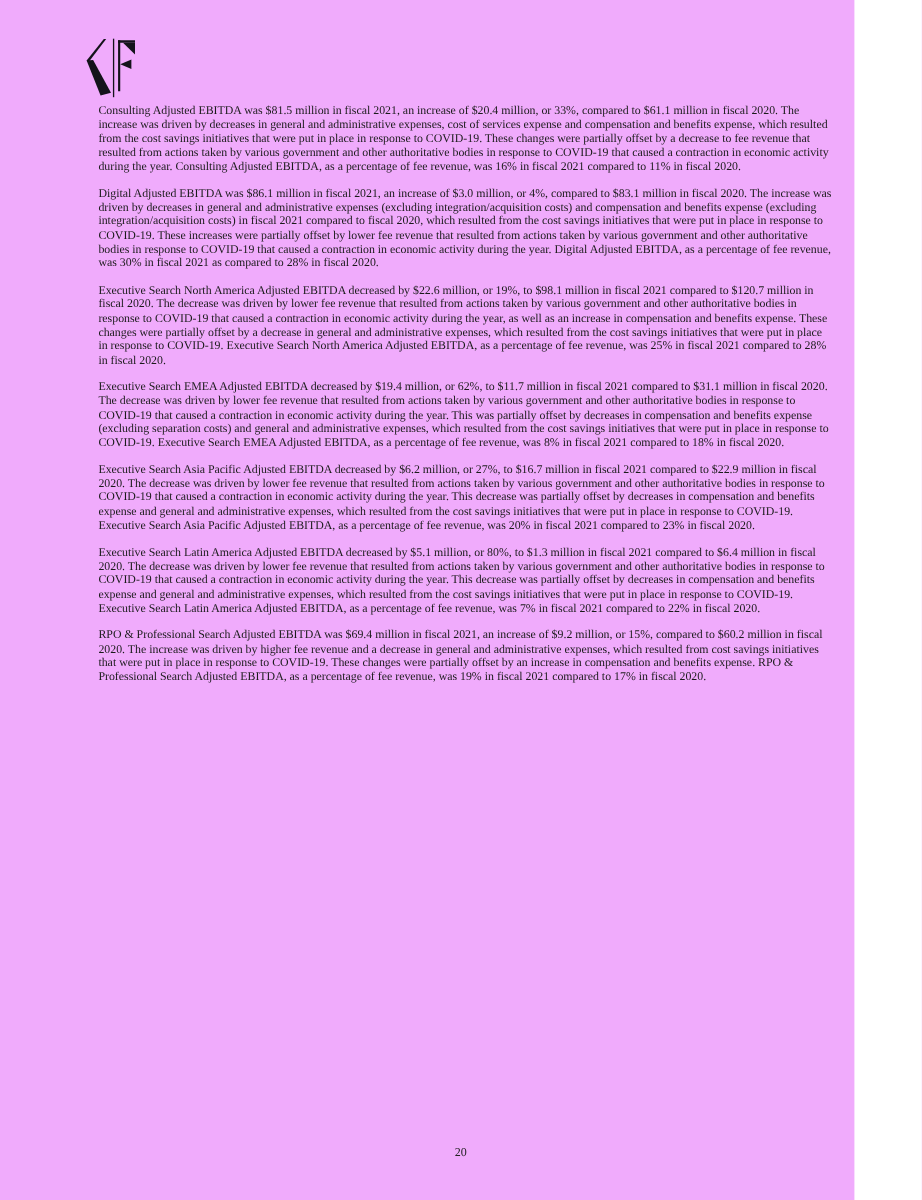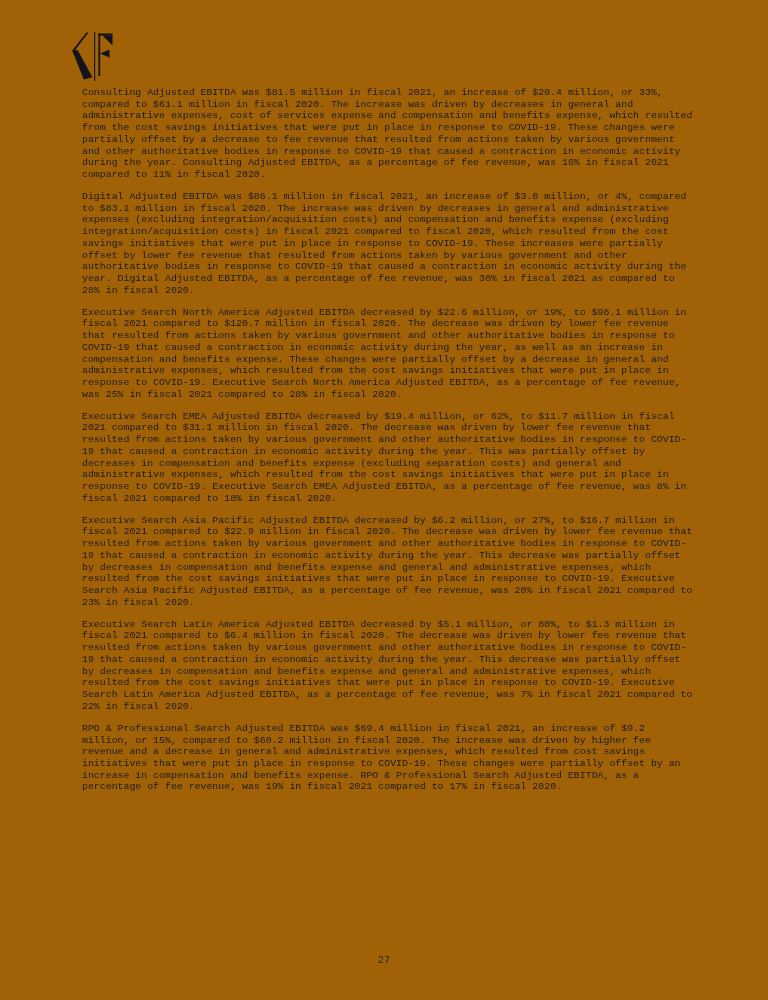--- a/index.html
+++ b/index.html
@@ -2,24 +2,24 @@
 <html><head>
 <meta charset="utf-8">
 <style>
   html, body {
     margin: 0;
     padding: 0;
     background: #ffffff;
   }
   .page {
     position: relative;
-    width: 768px;
+    width: 712px;
     height: 1000px;
-    background: #a16207;
-    font-family: Liberation Mono, monospace;
+    background: #f0abfc;
+    font-family: Liberation Serif, serif;
     color: #1b1b1b;
     overflow: hidden;
   }
   .logo {
     position: absolute;
     left: 69px;
     top: 32px;
     width: 44px;
     height: 50px;
   }
@@ -77,16 +77,16 @@
     <p>Consulting Adjusted EBITDA was $81.5 million in fiscal 2021, an increase of $20.4 million, or 33%, compared to $61.1 million in fiscal 2020. The increase was driven by decreases in general and administrative expenses, cost of services expense and compensation and benefits expense, which resulted from the cost savings initiatives that were put in place in response to COVID-19. These changes were partially offset by a decrease to fee revenue that resulted from actions taken by various government and other authoritative bodies in response to COVID-19 that caused a contraction in economic activity during the year. Consulting Adjusted EBITDA, as a percentage of fee revenue, was 16% in fiscal 2021 compared to 11% in fiscal 2020.</p>
     <p>Digital Adjusted EBITDA was $86.1 million in fiscal 2021, an increase of $3.0 million, or 4%, compared to $83.1 million in fiscal 2020. The increase was driven by decreases in general and administrative expenses (excluding integration/acquisition costs) and compensation and benefits expense (excluding integration/acquisition costs) in fiscal 2021 compared to fiscal 2020, which resulted from the cost savings initiatives that were put in place in response to COVID-19. These increases were partially offset by lower fee revenue that resulted from actions taken by various government and other authoritative bodies in response to COVID-19 that caused a contraction in economic activity during the year. Digital Adjusted EBITDA, as a percentage of fee revenue, was 30% in fiscal 2021 as compared to 28% in fiscal 2020.</p>
     <p>Executive Search North America Adjusted EBITDA decreased by $22.6 million, or 19%, to $98.1 million in fiscal 2021 compared to $120.7 million in fiscal 2020. The decrease was driven by lower fee revenue that resulted from actions taken by various government and other authoritative bodies in response to COVID-19 that caused a contraction in economic activity during the year, as well as an increase in compensation and benefits expense. These changes were partially offset by a decrease in general and administrative expenses, which resulted from the cost savings initiatives that were put in place in response to COVID-19. Executive Search North America Adjusted EBITDA, as a percentage of fee revenue, was 25% in fiscal 2021 compared to 28% in fiscal 2020.</p>
     <p>Executive Search EMEA Adjusted EBITDA decreased by $19.4 million, or 62%, to $11.7 million in fiscal 2021 compared to $31.1 million in fiscal 2020. The decrease was driven by lower fee revenue that resulted from actions taken by various government and other authoritative bodies in response to COVID-19 that caused a contraction in economic activity during the year. This was partially offset by decreases in compensation and benefits expense (excluding separation costs) and general and administrative expenses, which resulted from the cost savings initiatives that were put in place in response to COVID-19. Executive Search EMEA Adjusted EBITDA, as a percentage of fee revenue, was 8% in fiscal 2021 compared to 18% in fiscal 2020.</p>
     <p>Executive Search Asia Pacific Adjusted EBITDA decreased by $6.2 million, or 27%, to $16.7 million in fiscal 2021 compared to $22.9 million in fiscal 2020. The decrease was driven by lower fee revenue that resulted from actions taken by various government and other authoritative bodies in response to COVID-19 that caused a contraction in economic activity during the year. This decrease was partially offset by decreases in compensation and benefits expense and general and administrative expenses, which resulted from the cost savings initiatives that were put in place in response to COVID-19. Executive Search Asia Pacific Adjusted EBITDA, as a percentage of fee revenue, was 20% in fiscal 2021 compared to 23% in fiscal 2020.</p>
     <p>Executive Search Latin America Adjusted EBITDA decreased by $5.1 million, or 80%, to $1.3 million in fiscal 2021 compared to $6.4 million in fiscal 2020. The decrease was driven by lower fee revenue that resulted from actions taken by various government and other authoritative bodies in response to COVID-19 that caused a contraction in economic activity during the year. This decrease was partially offset by decreases in compensation and benefits expense and general and administrative expenses, which resulted from the cost savings initiatives that were put in place in response to COVID-19. Executive Search Latin America Adjusted EBITDA, as a percentage of fee revenue, was 7% in fiscal 2021 compared to 22% in fiscal 2020.</p>
     <p>RPO &amp; Professional Search Adjusted EBITDA was $69.4 million in fiscal 2021, an increase of $9.2 million, or 15%, compared to $60.2 million in fiscal 2020. The increase was driven by higher fee revenue and a decrease in general and administrative expenses, which resulted from cost savings initiatives that were put in place in response to COVID-19. These changes were partially offset by an increase in compensation and benefits expense. RPO &amp; Professional Search Adjusted EBITDA, as a percentage of fee revenue, was 19% in fiscal 2021 compared to 17% in fiscal 2020.</p>
   </div>
 
   <div class="footer">
-    <span class="page-number">27</span>
+    <span class="page-number">20</span>
   </div>
 
 </div>
 
 </body></html>

